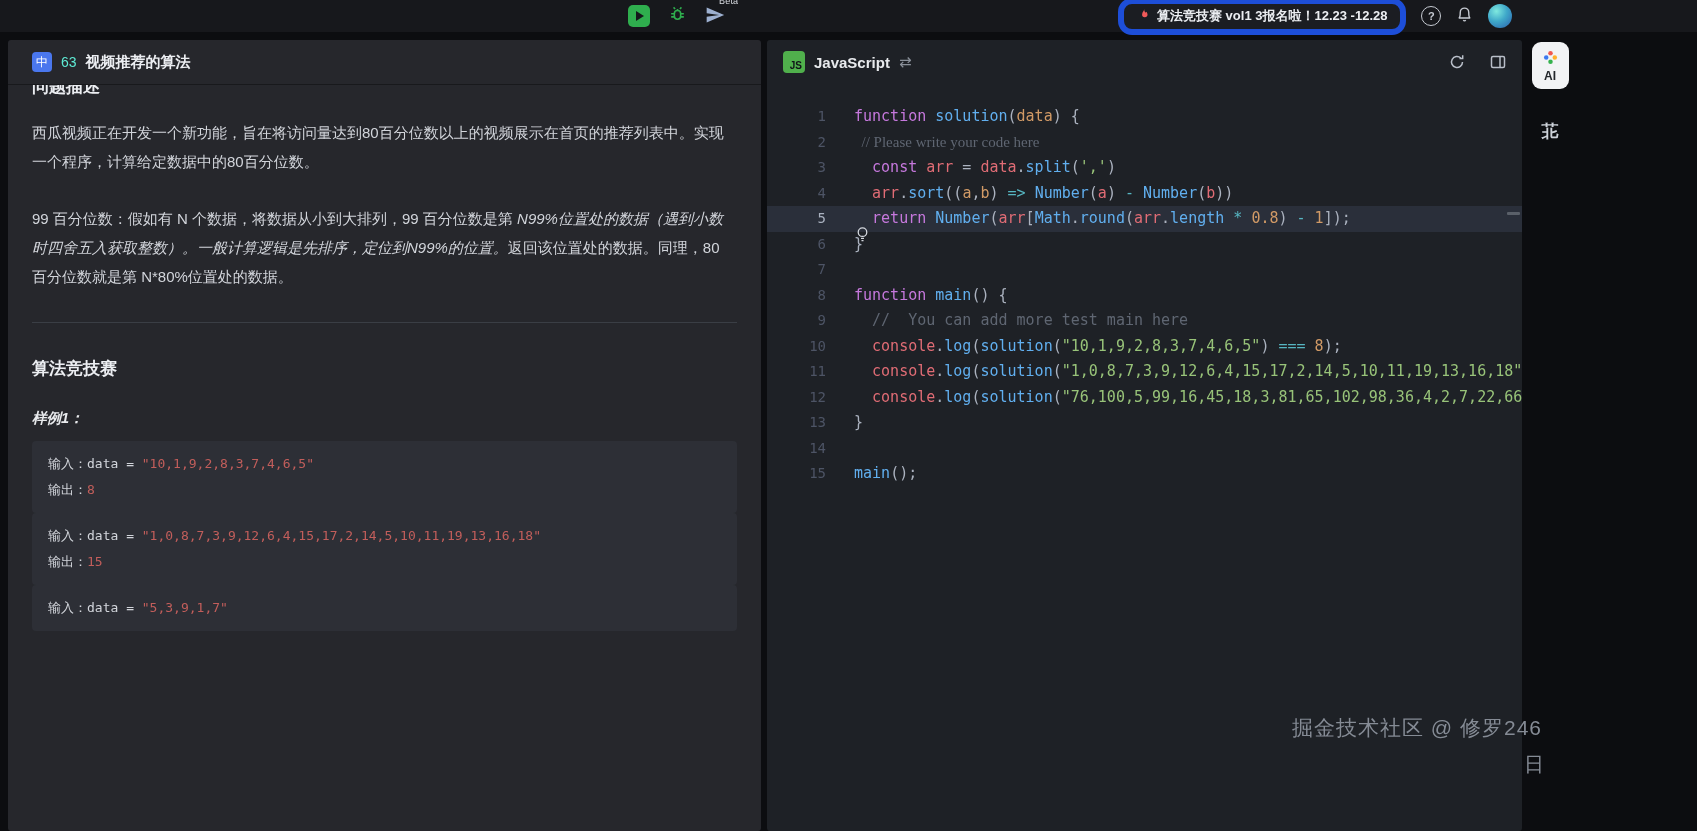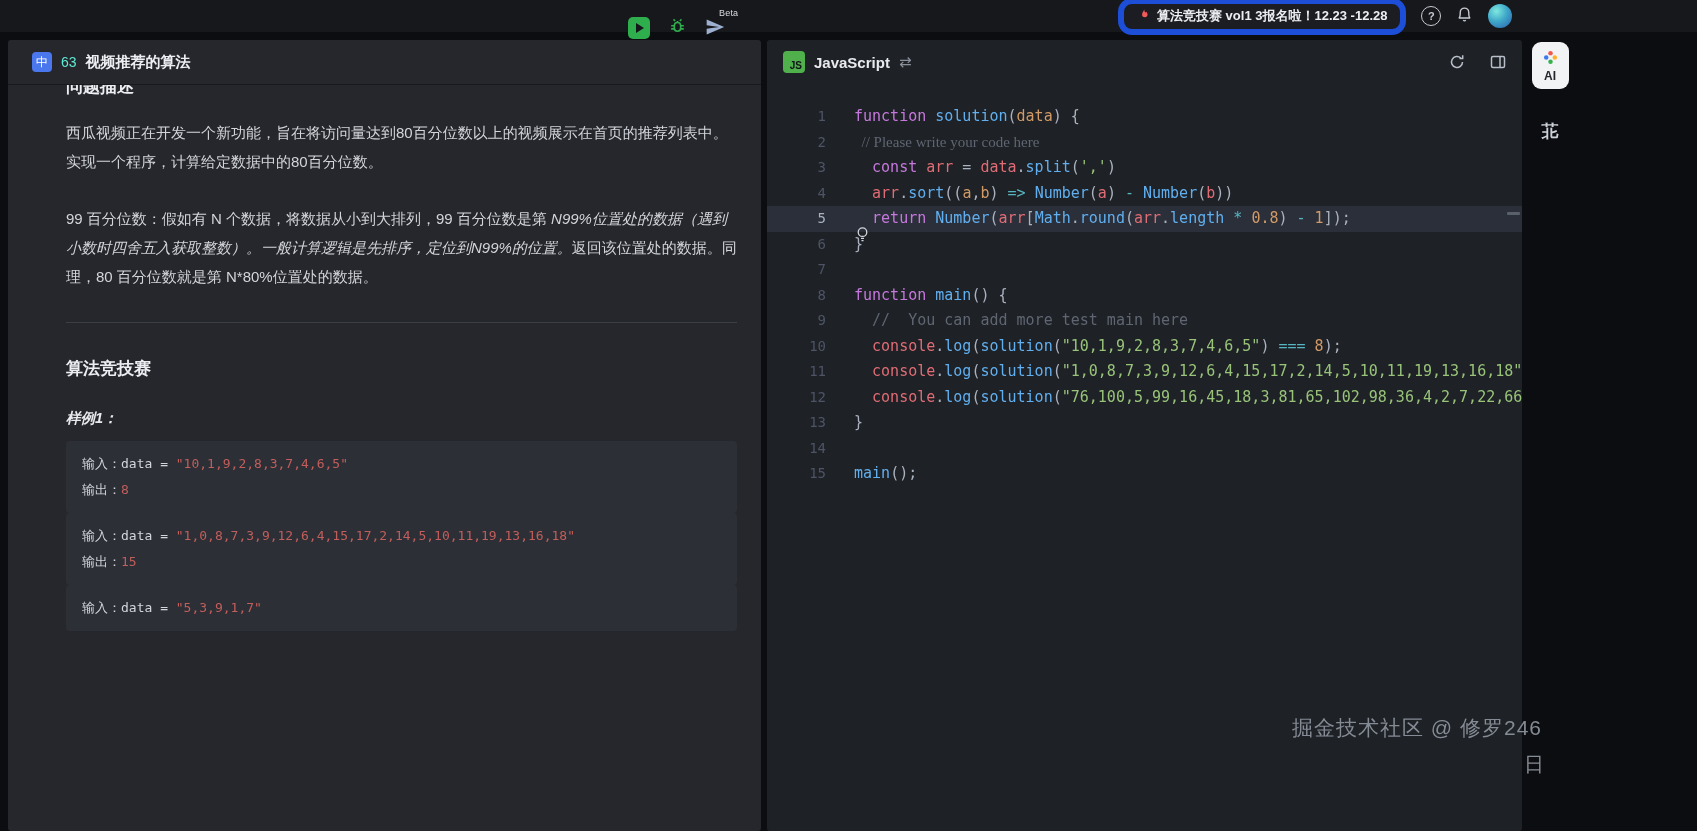--- a/index.html
+++ b/index.html
@@ -1,21 +1,21 @@
 <!DOCTYPE html>
 <html><head>
 <meta charset="utf-8">
 <style>
   html,body{margin:0;padding:0;background:#0c0d10;}
   .page{position:relative;width:1697px;height:831px;background:#0c0d10;overflow:hidden;
         font-family:"Liberation Sans","DejaVu Sans",sans-serif;-webkit-font-smoothing:antialiased;}
 
   
   .topbar{position:absolute;left:0;top:0;width:100%;height:32px;background:#17181c;}
-  .topbar-center{position:absolute;left:628px;top:12px;height:32px;display:flex;align-items:center;gap:18px;}
+  .topbar-center{position:absolute;left:628px;top:0;height:32px;display:flex;align-items:center;gap:18px;}
   .icon-btn{display:flex;align-items:center;justify-content:center;cursor:pointer;background:none;border:0;padding:0;}
   .run-btn{width:22px;height:22px;background:#2fae4e;border-radius:5px;position:relative;}
   .run-btn::after{content:"";position:absolute;left:8px;top:6px;border-left:8px solid #15171b;
                   border-top:5px solid transparent;border-bottom:5px solid transparent;}
   .plane-wrap{position:relative;}
   .beta-tag{position:absolute;top:-9px;left:14px;font-size:9px;color:#d8dbe1;letter-spacing:.2px;}
   .topbar-right{position:absolute;left:1118px;top:0;height:32px;display:flex;align-items:center;gap:15px;}
   .contest-pill{display:flex;align-items:center;gap:7px;height:25px;padding:0 13px;border:6px solid #1d4ed8;
                 border-radius:14px;background:#1b1d22;color:#eceef2;font-size:13px;font-weight:700;cursor:pointer;white-space:nowrap;}
   .help-btn{width:18px;height:18px;border:1.5px solid #c6cad2;border-radius:50%;color:#c6cad2;
@@ -23,21 +23,21 @@
   .avatar{width:24px;height:24px;border-radius:50%;cursor:pointer;
           background:radial-gradient(circle at 35% 30%,#7fe9df 0%,#3fa8c9 45%,#2a5fae 100%);}
 
   
   .problem-panel{position:absolute;left:8px;top:40px;width:753px;height:791px;background:#26272c;border-radius:3px;overflow:hidden;}
   .panel-header{height:44px;display:flex;align-items:center;gap:9px;padding:0 24px;border-bottom:1px solid rgba(0,0,0,.35);}
   .diff-badge{width:20px;height:20px;border-radius:4px;background:#4a77ee;color:#fff;font-size:12px;
               display:flex;align-items:center;justify-content:center;flex:none;}
   .problem-id{color:#5eead4;font-size:14px;}
   .problem-title{color:#eceef2;font-size:15px;font-weight:700;}
-  .problem-body{height:calc(100% - 45px);overflow:hidden;padding:0 24px;margin-left:34px;}
+  .problem-body{height:calc(100% - 45px);overflow:hidden;padding:0 24px;}
   .clip-heading{font-size:17px;font-weight:700;color:#eceef2;margin:-10px 0 0;height:22px;}
   .problem-body p{margin:0 0 27px;font-size:15px;line-height:1.95;color:#d2d5db;}
   .problem-body p:first-of-type{margin-top:21px;}
   .problem-body em{font-style:italic;}
   .divider{border:0;border-top:1px solid #3a3e45;margin:31px 0 0;}
   .samples-heading{font-size:17px;font-weight:700;color:#eceef2;margin:34px 0 0;}
   .sample-label{font-size:14.5px;font-weight:700;font-style:italic;color:#e8eaed;margin:29px 0 13px;}
   .code-block{background:#2d2f36;border-radius:4px;padding:10px 16px;
               font-family:"DejaVu Sans Mono","Liberation Mono",monospace;font-size:13px;line-height:26px;color:#d2d5db;}
   .code-block .cb-row{white-space:pre;}

